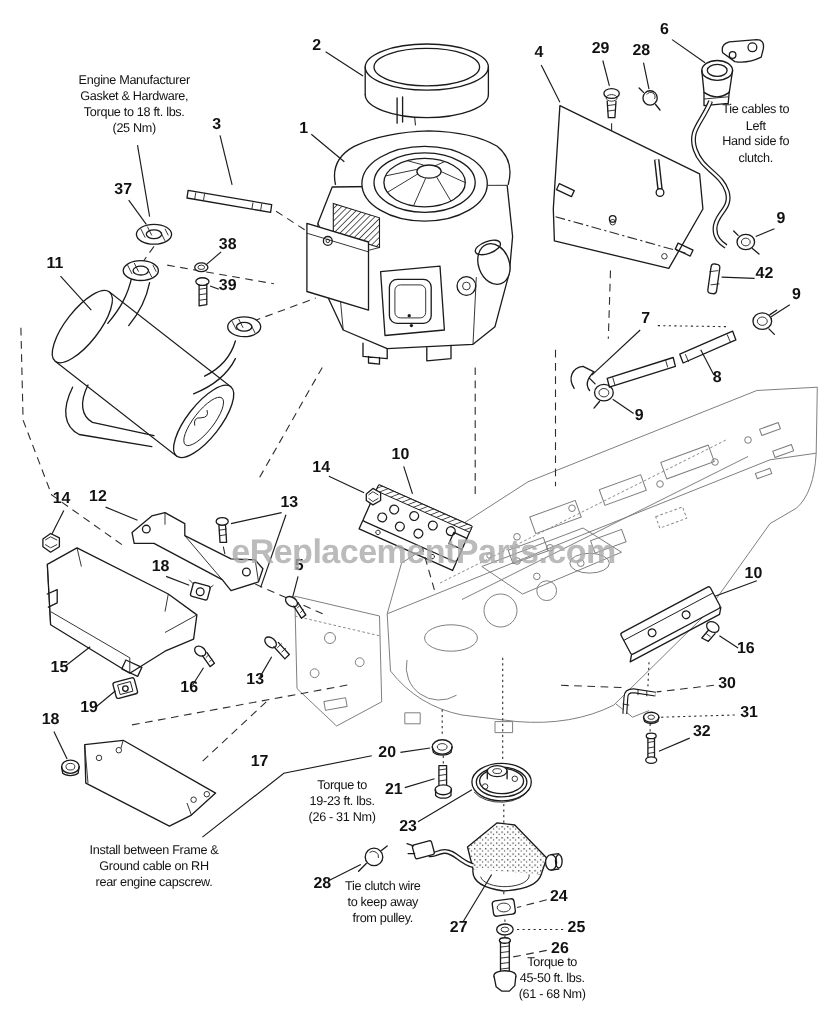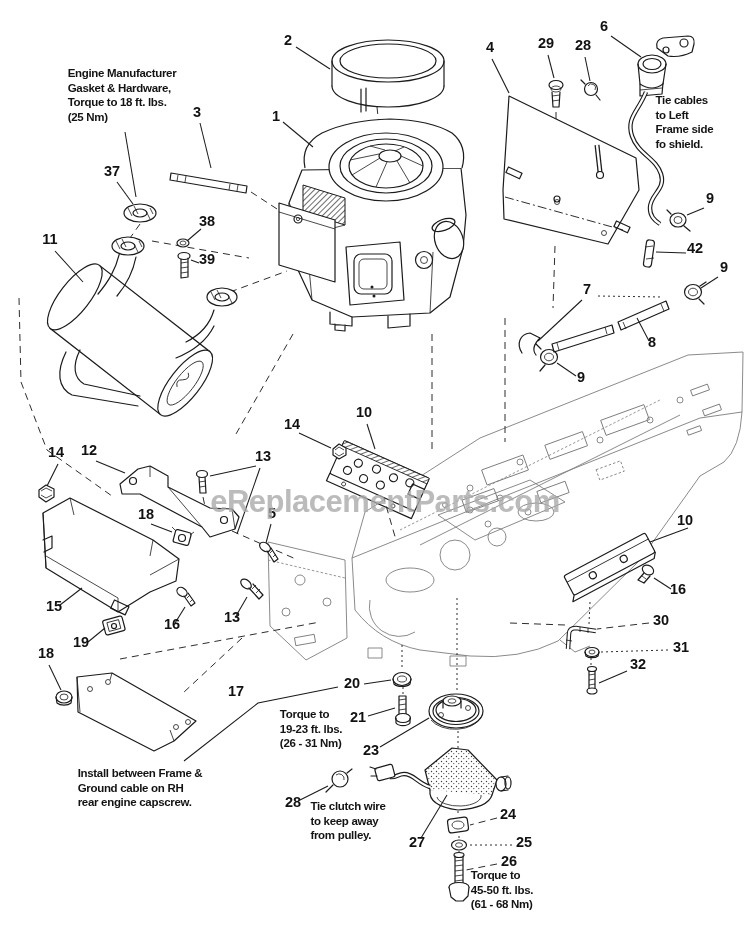--- a/index.html
+++ b/index.html
@@ -1,19 +1,19 @@
 <!DOCTYPE html>
 <html><head>
 <meta charset="utf-8">
 <style>
   html,body{margin:0;padding:0;background:#fff;}
   .stage{position:relative;width:750px;height:936px;background:#fff;overflow:hidden;
          font-family:"Liberation Sans",sans-serif;}
   svg{position:absolute;left:0;top:0;}
-  .note{position:absolute;transform:translateX(-50%);font-weight:bold;
+  .note{position:absolute;transform:translateX(-50%);text-align:center;font-weight:normal;
         font-size:11.5px;line-height:14.5px;letter-spacing:-0.3px;color:#131313;
         white-space:pre-line;}
   #watermark{position:absolute;transform:translateX(-50%);font-size:31px;font-weight:bold;
         color:rgba(170,170,170,0.8);letter-spacing:-0.5px;white-space:nowrap;pointer-events:none;}
   #callouts text{font-weight:700;font-size:14.5px;fill:#111;
         font-family:"Liberation Sans",sans-serif;}
   .p{stroke:#1b1b1b;stroke-width:1.2;fill:none;stroke-linecap:round;stroke-linejoin:round;}
   .pw{stroke:#1b1b1b;stroke-width:1.2;fill:#fff;stroke-linejoin:round;}
   .thin{stroke:#1b1b1b;stroke-width:.8;fill:none;}
   .ldr{stroke:#1b1b1b;stroke-width:1.05;fill:none;}
@@ -539,21 +539,21 @@
         <text x="207" y="264" text-anchor="middle">39</text>
         <text x="695" y="253" text-anchor="middle">42</text>
       </g>
 </svg>
 
 <div class="note" style="left:122px;top:66px;">Engine Manufacturer
 Gasket &amp; Hardware,
 Torque to 18 ft. lbs.
 (25 Nm)</div>
 <div class="note" style="left:687px;top:93px;">Tie cables to Left
-Frame side fo shield.</div>
+Hand side fo clutch.</div>
 <div class="note" style="left:311px;top:707px;">Torque to
 19-23 ft. lbs.
 (26 - 31 Nm)</div>
 <div class="note" style="left:348px;top:799px;">Tie clutch wire
 to keep away
 from pulley.</div>
 <div class="note" style="left:140px;top:766px;">Install between Frame &amp;
 Ground cable on RH
 rear engine capscrew.</div>
 <div class="note" style="left:502px;top:868px;">Torque to

